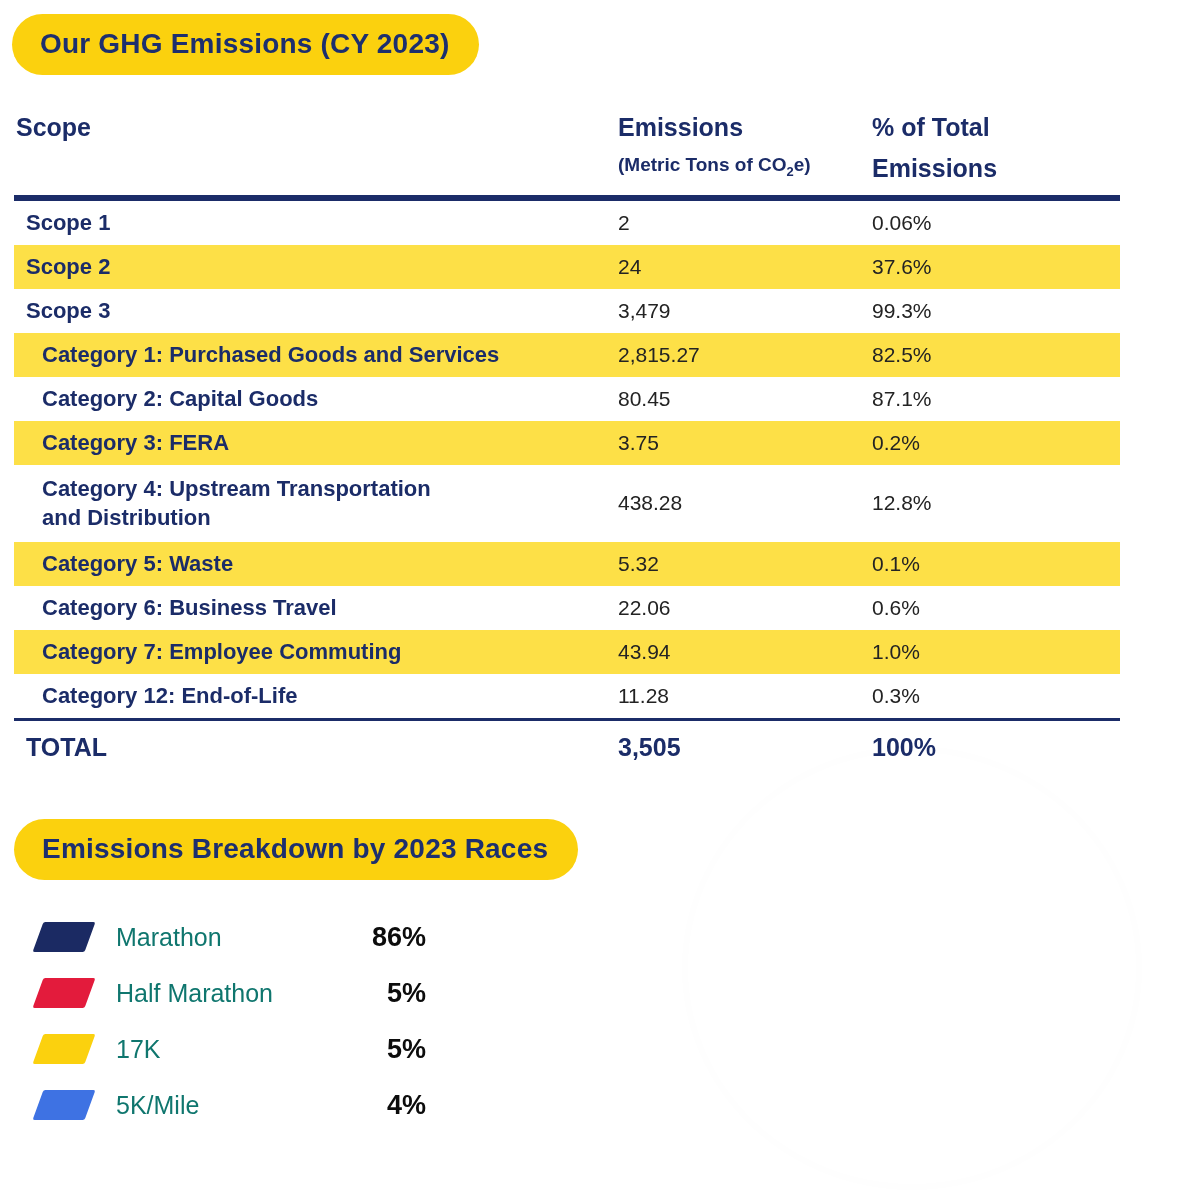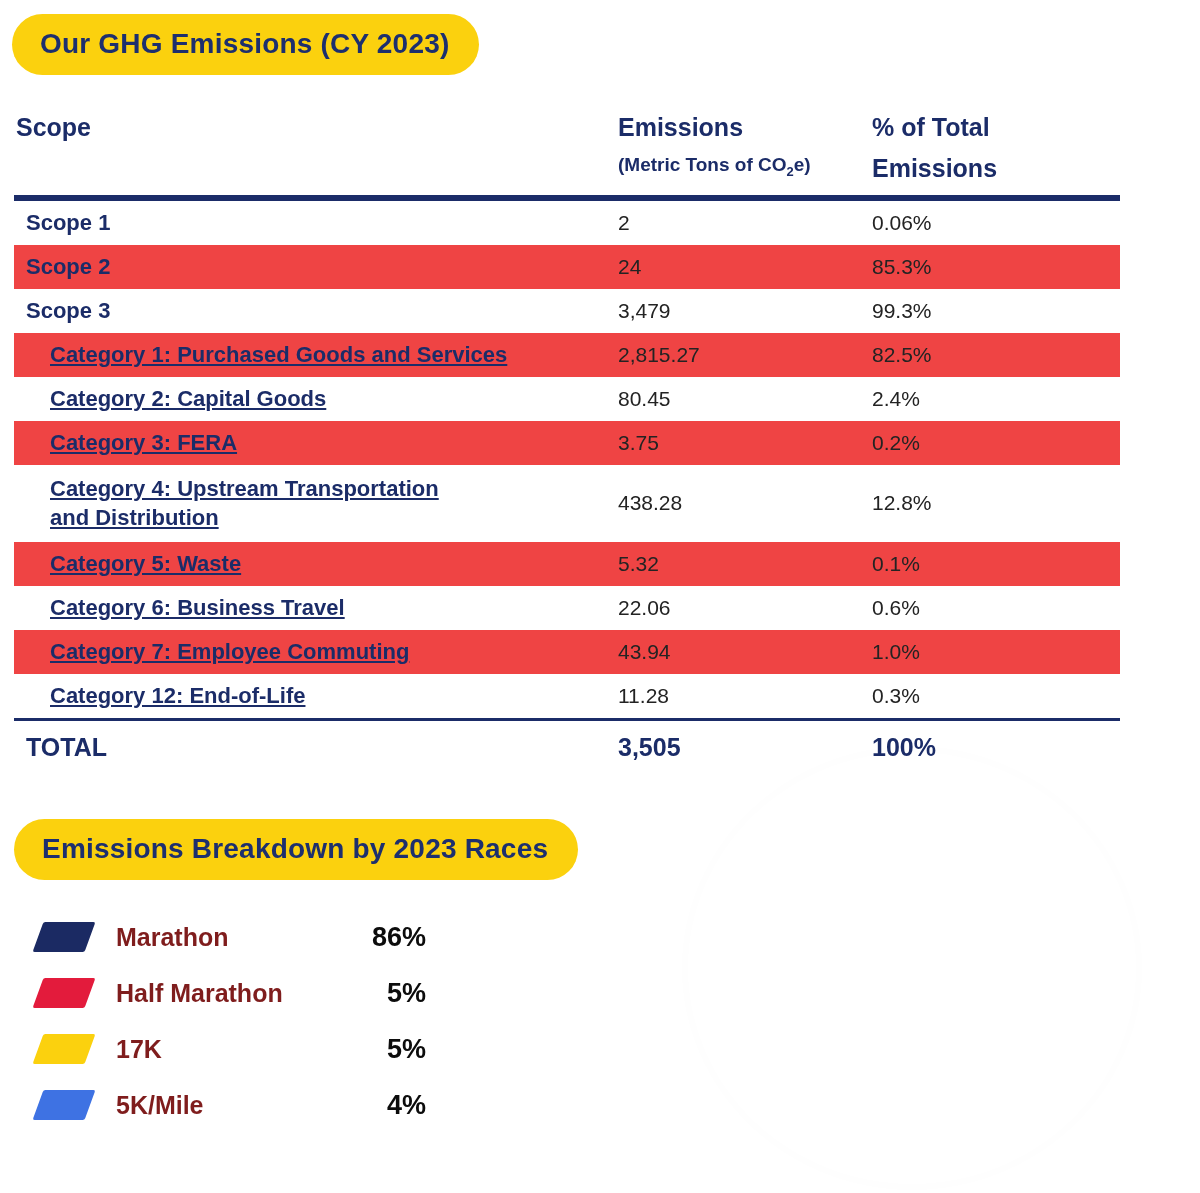--- a/index.html
+++ b/index.html
@@ -20,34 +20,34 @@
 
   .thead { align-items:start; padding:0 0 10px 0; }
   .th { color:#1b2c68; font-weight:700; font-size:25px; line-height:32px; padding-left:4px; }
   .th-sub { display:block; font-size:19px; font-weight:700; line-height:26px; margin-top:9px; }
   .sub2 { font-size:0.68em; vertical-align:sub; }
 
   .rule-thick { height:6px; background:#1b2c68; }
   .rule-thin  { height:3px; background:#1b2c68; }
 
   .row { min-height:44px; align-items:center; }
-  .row.striped { background:#ef4444; }
+  .row.striped { background:#fde047; }
   .row .label { color:#1b2c68; font-weight:700; font-size:22px; line-height:29px;
     padding:6px 0 6px 12px; white-space:pre-line; }
-  .row.indent .label { padding-left:36px;text-decoration:underline; }
+  .row.indent .label { padding-left:28px; }
   .row .value { color:#232323; font-size:21px; padding-left:4px; }
 
   .total-row { height:54px; align-items:center; color:#1b2c68; font-weight:700; }
   .total-row .t-label { font-size:25px; padding-left:12px; }
   .total-row .t-value { font-size:25px; padding-left:4px; }
 
   .legend { margin:42px 0 0 38px; width:388px; }
   .legend-row { display:flex; align-items:center; height:31px; margin-bottom:25px; }
   .swatch { width:52px; height:30px; transform:skewX(-20deg); border-radius:2px; flex:none; }
-  .legend-label { margin-left:26px; font-size:25px; color:#7f1d1d;font-weight:bold; }
+  .legend-label { margin-left:26px; font-size:25px; color:#0f766e; }
   .legend-pct { margin-left:auto; font-size:27px; font-weight:700; color:#0c0c0c; }
 </style>
 </head>
 <body>
 
 <div class="blob"></div>
 
 <div>
   <div class="pill pill1">
     <span>Our GHG Emissions (CY 2023)</span>
@@ -70,36 +70,36 @@
   <div class="rule-thick"></div>
 
   <div class="grid row">
     <div class="label">Scope 1</div>
     <div class="value">2</div>
     <div class="value">0.06%</div>
   </div>
   <div class="grid row striped">
     <div class="label">Scope 2</div>
     <div class="value">24</div>
-    <div class="value">85.3%</div>
+    <div class="value">37.6%</div>
   </div>
   <div class="grid row">
     <div class="label">Scope 3</div>
     <div class="value">3,479</div>
     <div class="value">99.3%</div>
   </div>
   <div class="grid row striped indent">
     <div class="label">Category 1: Purchased Goods and Services</div>
     <div class="value">2,815.27</div>
     <div class="value">82.5%</div>
   </div>
   <div class="grid row indent">
     <div class="label">Category 2: Capital Goods</div>
     <div class="value">80.45</div>
-    <div class="value">2.4%</div>
+    <div class="value">87.1%</div>
   </div>
   <div class="grid row striped indent">
     <div class="label">Category 3: FERA</div>
     <div class="value">3.75</div>
     <div class="value">0.2%</div>
   </div>
   <div class="grid row indent" style="min-height:77px;">
     <div class="label">Category 4: Upstream Transportation
 and Distribution</div>
     <div class="value">438.28</div>

